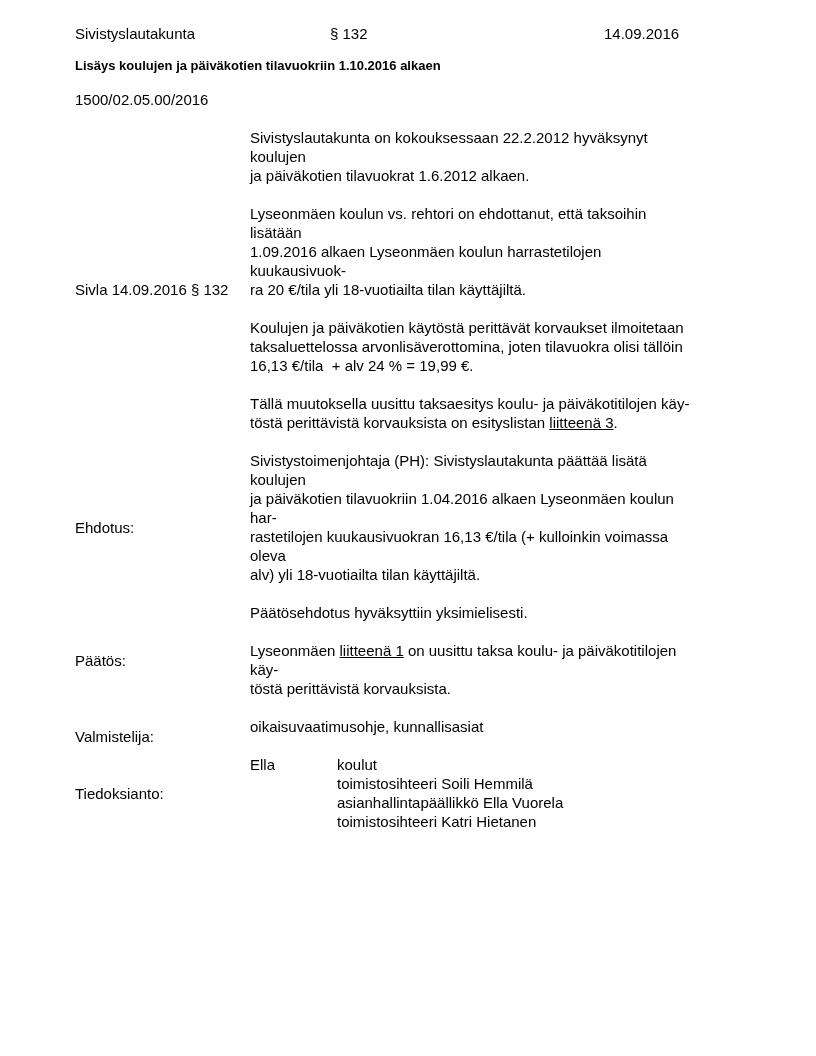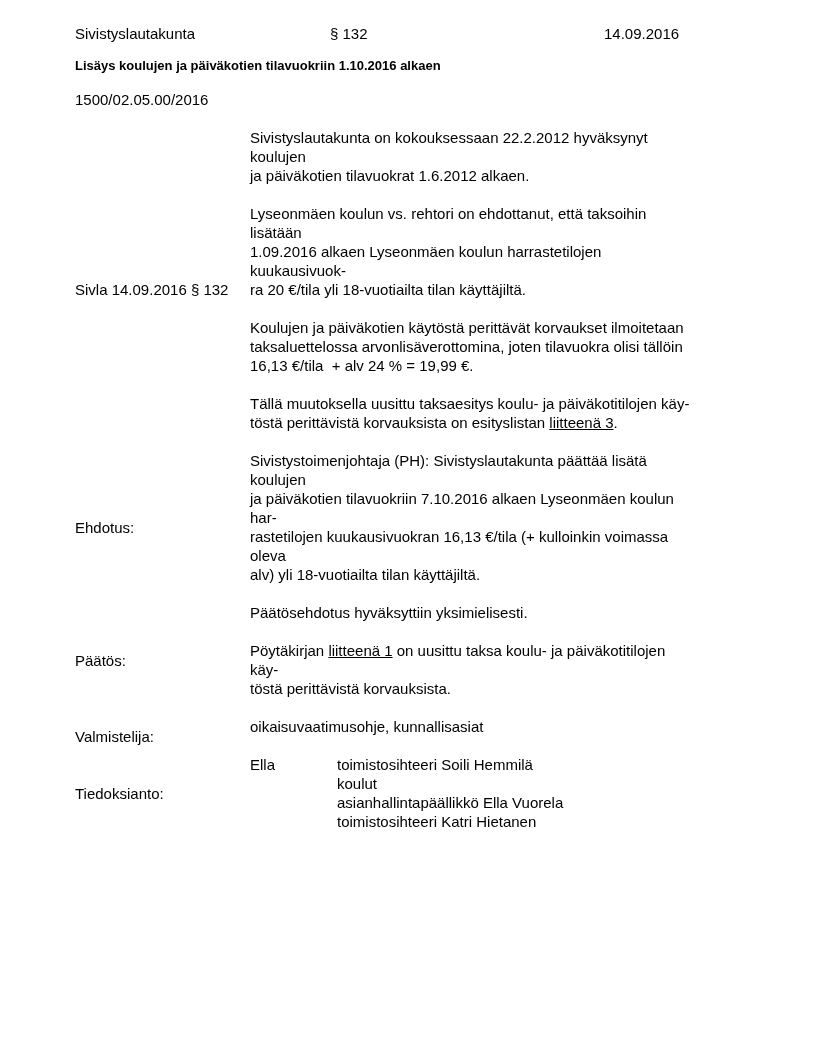--- a/index.html
+++ b/index.html
@@ -96,48 +96,48 @@
 16,13 €/tila  + alv 24 % = 19,99 €.</p>
       <p><span>Tällä muutoksella uusittu taksaesitys koulu- ja päiväkotitilojen käy-
 töstä perittävistä korvauksista on esityslistan </span><span class="u">liitteenä 3</span><span>.</span></p>
     </div>
   </div>
 
   <div class="row">
     <div class="label">Ehdotus:</div>
     <div class="content">
       <p>Sivistystoimenjohtaja (PH): Sivistyslautakunta päättää lisätä koulujen
-ja päiväkotien tilavuokriin 7.10.2016 alkaen Lyseonmäen koulun har-
+ja päiväkotien tilavuokriin 1.04.2016 alkaen Lyseonmäen koulun har-
 rastetilojen kuukausivuokran 16,13 €/tila (+ kulloinkin voimassa oleva
 alv) yli 18-vuotiailta tilan käyttäjiltä.</p>
     </div>
   </div>
 
   <div class="row">
     <div class="label">Päätös:</div>
     <div class="content">
       <p>Päätösehdotus hyväksyttiin yksimielisesti.</p>
-      <p><span>Pöytäkirjan </span><span class="u">liitteenä 1</span><span> on uusittu taksa koulu- ja päiväkotitilojen käy-
+      <p><span>Lyseonmäen </span><span class="u">liitteenä 1</span><span> on uusittu taksa koulu- ja päiväkotitilojen käy-
 töstä perittävistä korvauksista.</span></p>
     </div>
   </div>
 
   <div class="row">
     <div class="label">Valmistelija:</div>
     <div class="content">
       <p>oikaisuvaatimusohje, kunnallisasiat</p>
     </div>
   </div>
 
   <div class="row">
     <div class="label">Tiedoksianto:</div>
     <div class="content notify-content">
       <span class="notify-method">Ella</span>
       <div class="recipient-list">
+        <div>koulut</div>
         <div>toimistosihteeri Soili Hemmilä</div>
-        <div>koulut</div>
         <div>asianhallintapäällikkö Ella Vuorela</div>
         <div>toimistosihteeri Katri Hietanen</div>
       </div>
     </div>
   </div>
 
 </div>
 
 </body></html>

